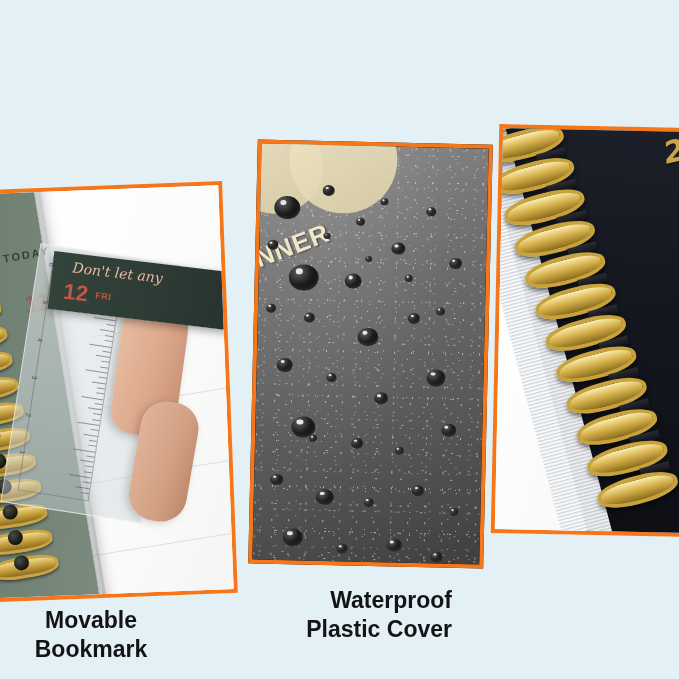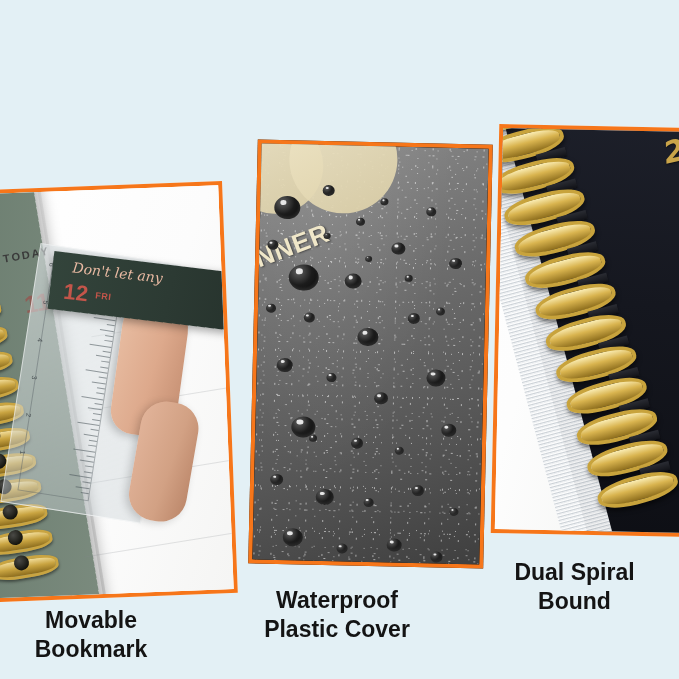--- a/index.html
+++ b/index.html
@@ -253,21 +253,21 @@
   }
 
   
   .caption{
     position:absolute;
     font-family:"Liberation Sans", sans-serif;
     font-weight:700;font-size:23px;line-height:29px;
     color:#141414;text-align:center;white-space:pre-line;
   }
   #cap-left{left:0px;top:606px;width:182px;}
-  #cap-center{left:222px;top:586px;width:230px;}
+  #cap-center{left:222px;top:586px;width:230px;text-align:right;}
   #cap-right{left:470px;top:558px;width:209px;}
 </style>
 </head>
 <body>
 
 <div id="stage">
 
 
   <div class="panel" id="panel-left">
     <div class="lp-stack">
@@ -450,16 +450,14 @@
         <div class="rp-tab" style="left: 116px; top: 408px;"></div>
         <div class="rp-ring" style="left: 68px; top: 414px;"></div>
       </div>
     <div class="rp-gold2">2</div>
   </div>
 
   <div class="caption" id="cap-left">Movable
 Bookmark</div>
   <div class="caption" id="cap-center">Waterproof
 Plastic Cover</div>
-  <div class="caption" id="cap-right">Dual Spiral
-Bound</div>
 
 </div>
 
 </body></html>

